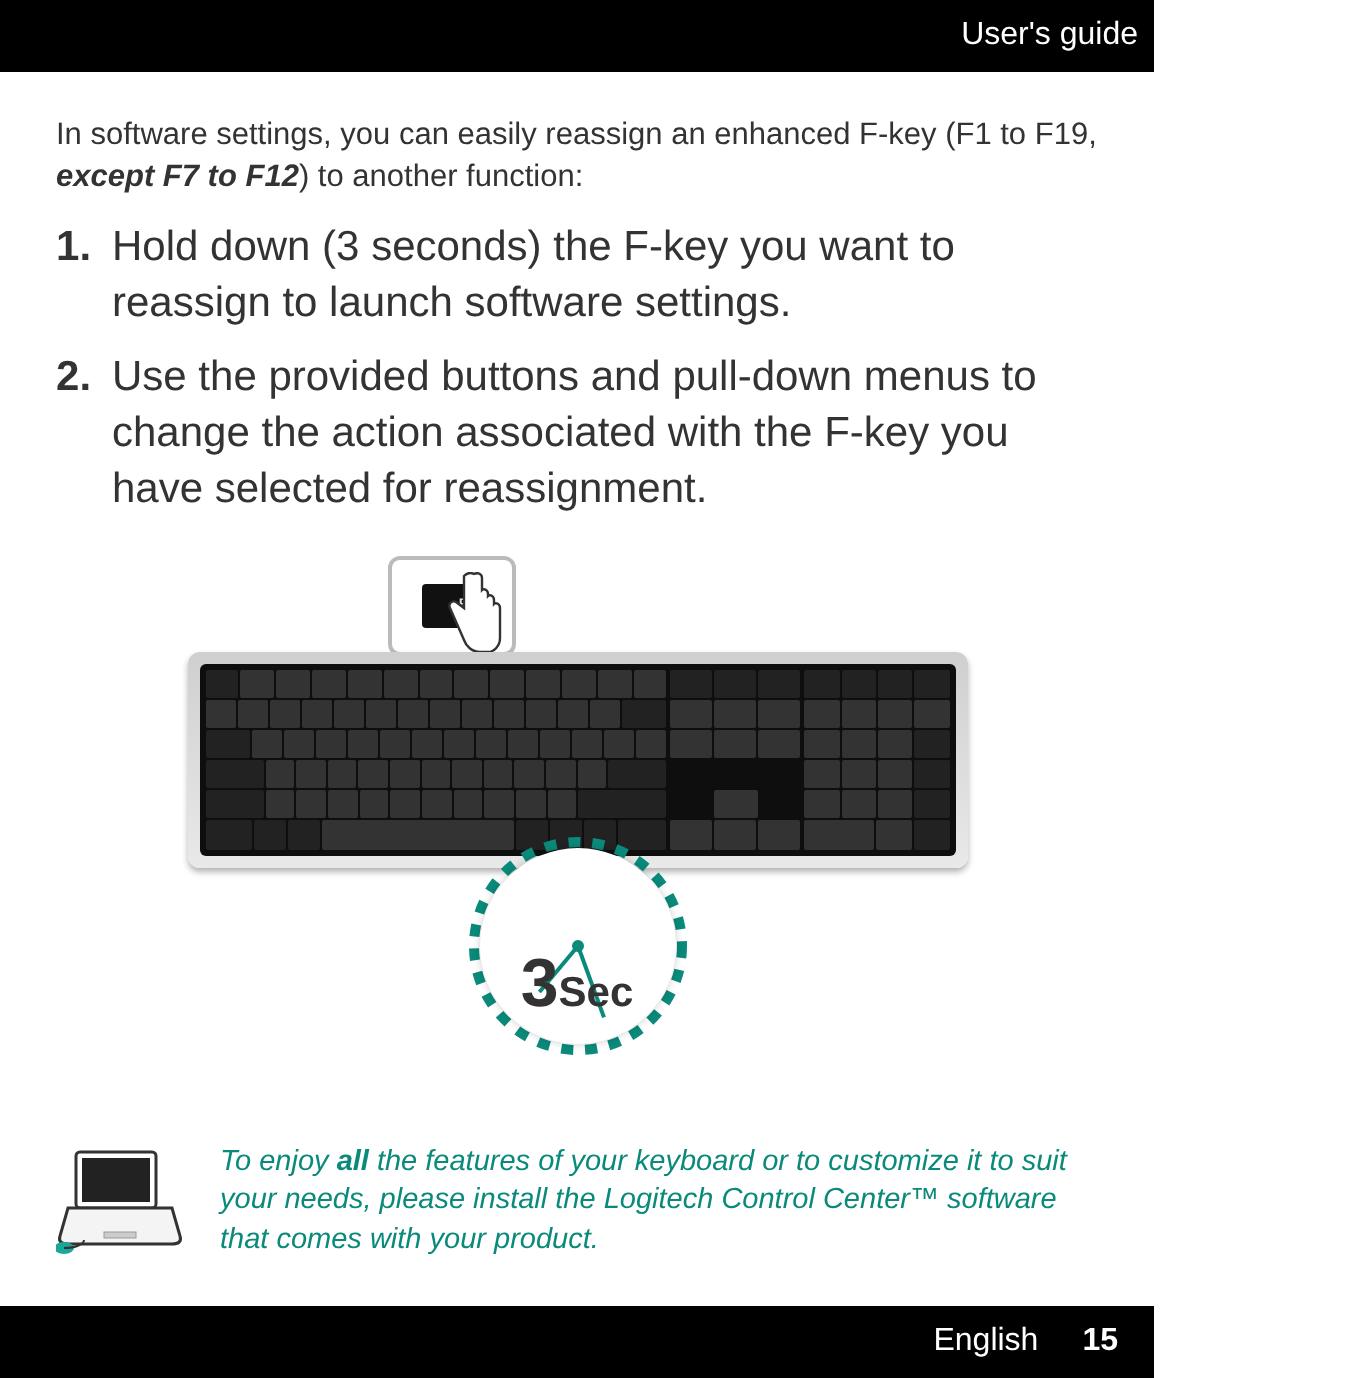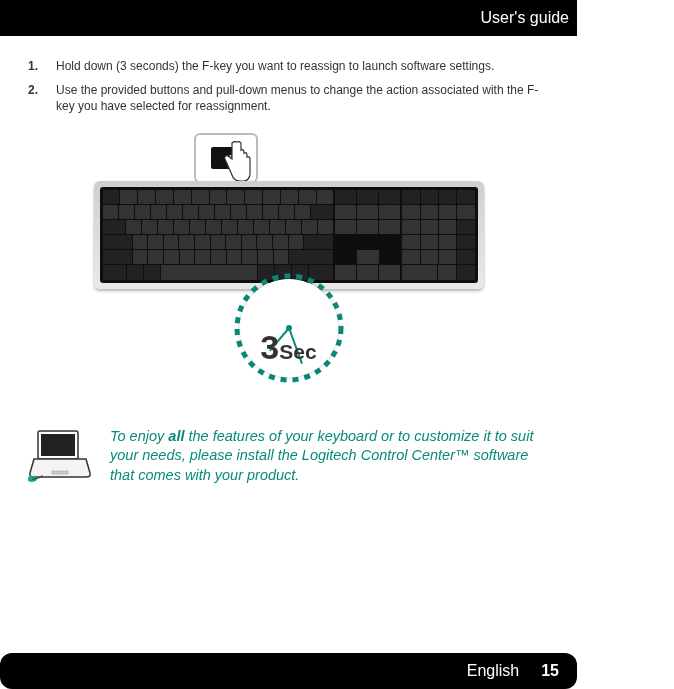--- a/index.html
+++ b/index.html
@@ -4,21 +4,21 @@
 <style>
   * { box-sizing: border-box; margin: 0; padding: 0; }
   html, body { width: 674px; height: 689px; font-family: "Segoe UI", "Helvetica Neue", Arial, sans-serif; color: #333; }
   .page { width: 577px; height: 689px; position: relative; background: #fff; }
   .header-bar { background: #000; height: 36px; color: #fff; display: flex; align-items: center; justify-content: flex-end; padding: 0 8px; font-size: 16px; font-weight: 300; }
   .content { padding: 22px 28px 0 28px; }
   .h1 { color: #0a8a7a; font-size: 26px; font-weight: 600; margin-bottom: 18px; }
   .intro { font-size: 15.5px; line-height: 1.35; margin-bottom: 10px; }
   .intro strong { font-weight: 700; font-style: italic; }
   ol.steps { list-style: none; counter-reset: step; padding-left: 0; }
-  ol.steps li { counter-increment: step; position: relative; padding-left: 28px; font-size: 12px; line-height: 1.35; margin-bottom: 8px; }
+  ol.steps li { counter-increment: step; position: relative; padding-left: 28px; font-size: 21px; line-height: 1.35; margin-bottom: 8px; }
   ol.steps li::before { content: counter(step) "."; position: absolute; left: 0; top: 0; font-weight: 700; }
   .figure { display: flex; justify-content: center; margin-top: 26px; margin-bottom: 40px; position: relative; height: 246px; }
   
   .kbd-wrap { position: relative; width: 390px; }
   .popup { position: absolute; top: -8px; left: 100px; width: 64px; height: 50px; background: #fff; border: 2px solid #bbb; border-radius: 6px; display: flex; align-items: center; justify-content: center; }
   .popup .key { width: 30px; height: 22px; background: #111; border-radius: 2px; position: relative; }
   .popup .hand { position: absolute; left: 24px; top: 6px; width: 32px; height: 42px; }
   .popup .hand svg { width: 100%; height: 100%; }
   .kbd { position: absolute; top: 40px; left: 0; width: 390px; height: 108px; background: linear-gradient(#cfcfcf,#e9e9e9); border-radius: 6px; padding: 6px; box-shadow: 0 2px 3px rgba(0,0,0,.3); }
   .kbd-inner { width: 100%; height: 100%; background: #0e0e0e; border-radius: 3px; display: flex; gap: 2px; padding: 3px; }
@@ -39,34 +39,37 @@
   .clock-hand { position: absolute; left: 50%; top: 50%; width: 2px; height: 30px; background: #0a8a7a; transform-origin: top center; transform: translate(-50%,0) rotate(40deg); }
   .clock-hand.min { transform: translate(-50%,0) rotate(-20deg); height: 38px; }
   .clock-center { position:absolute; left:50%; top:50%; width:6px; height:6px; background:#0a8a7a; border-radius:50%; transform:translate(-50%,-50%);}
   
   .tip { display: flex; gap: 18px; padding: 0 28px 10px 28px; align-items: flex-start; }
   .tip-icon { flex: 0 0 64px; height: 56px; position: relative; }
   .tip-icon svg { width: 100%; height: 100%; }
   .tip-text { color: #0a8a7a; font-style: italic; font-size: 14.5px; line-height: 1.35; }
   .tip-text strong { font-weight: 700; }
   
-  .footer-bar { position: absolute; left:0; right:0; bottom:0; height: 36px; background:#000; color:#fff; display:flex; align-items:center; justify-content:flex-end; padding: 0 18px; font-size: 16px; gap: 22px; border-radius: 12px; }
+  .footer-bar { position: absolute; left:0; right:0; bottom:0; height: 36px; background:#000; color:#fff; display:flex; align-items:center; justify-content:flex-end; padding: 0 18px; font-size: 16px; gap: 22px; }
   .footer-bar .pg { font-weight: 700; }
 </style>
 </head>
 <body>
 
 <div class="page">
 
   <div class="header-bar">
     <span>User's guide</span>
   </div>
 
   <div class="content">
 
+    <p class="intro">
+      <span>In software settings, you can easily reassign an enhanced F-key (F1 to F19, </span><strong>except F7 to F12</strong><span>) to another function:</span>
+    </p>
 
     <ol class="steps">
       <li>Hold down (3 seconds) the F-key you want to reassign to launch software settings.</li>
       <li>Use the provided buttons and pull-down menus to change the action associated with the F-key you have selected for reassignment.</li>
     </ol>
 
     <div class="figure">
       <div class="kbd-wrap">
 
         <div class="popup">

